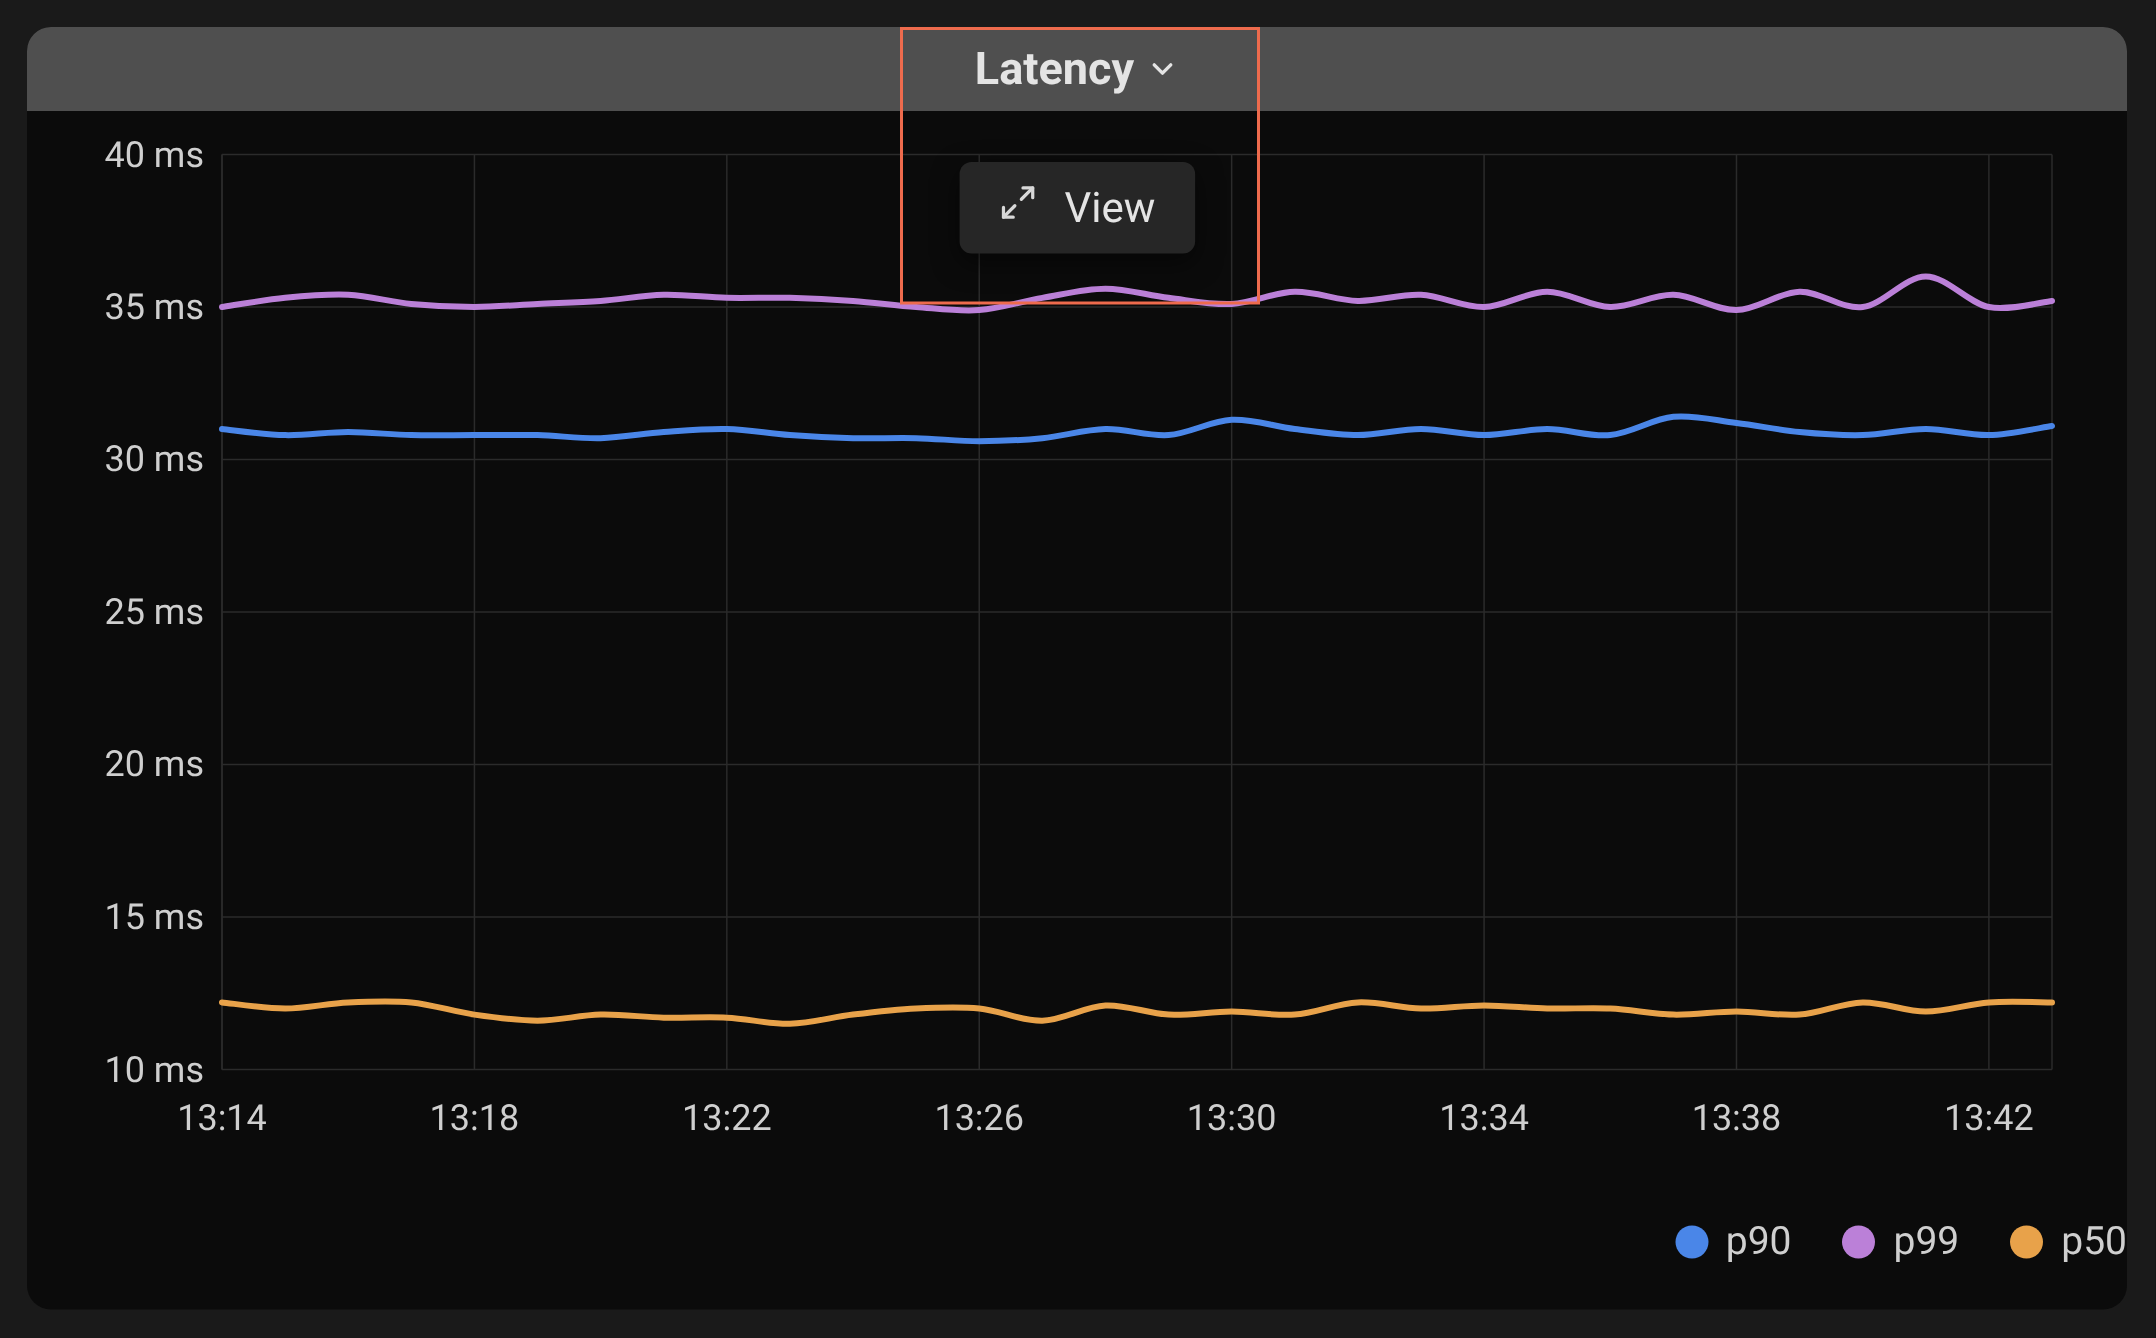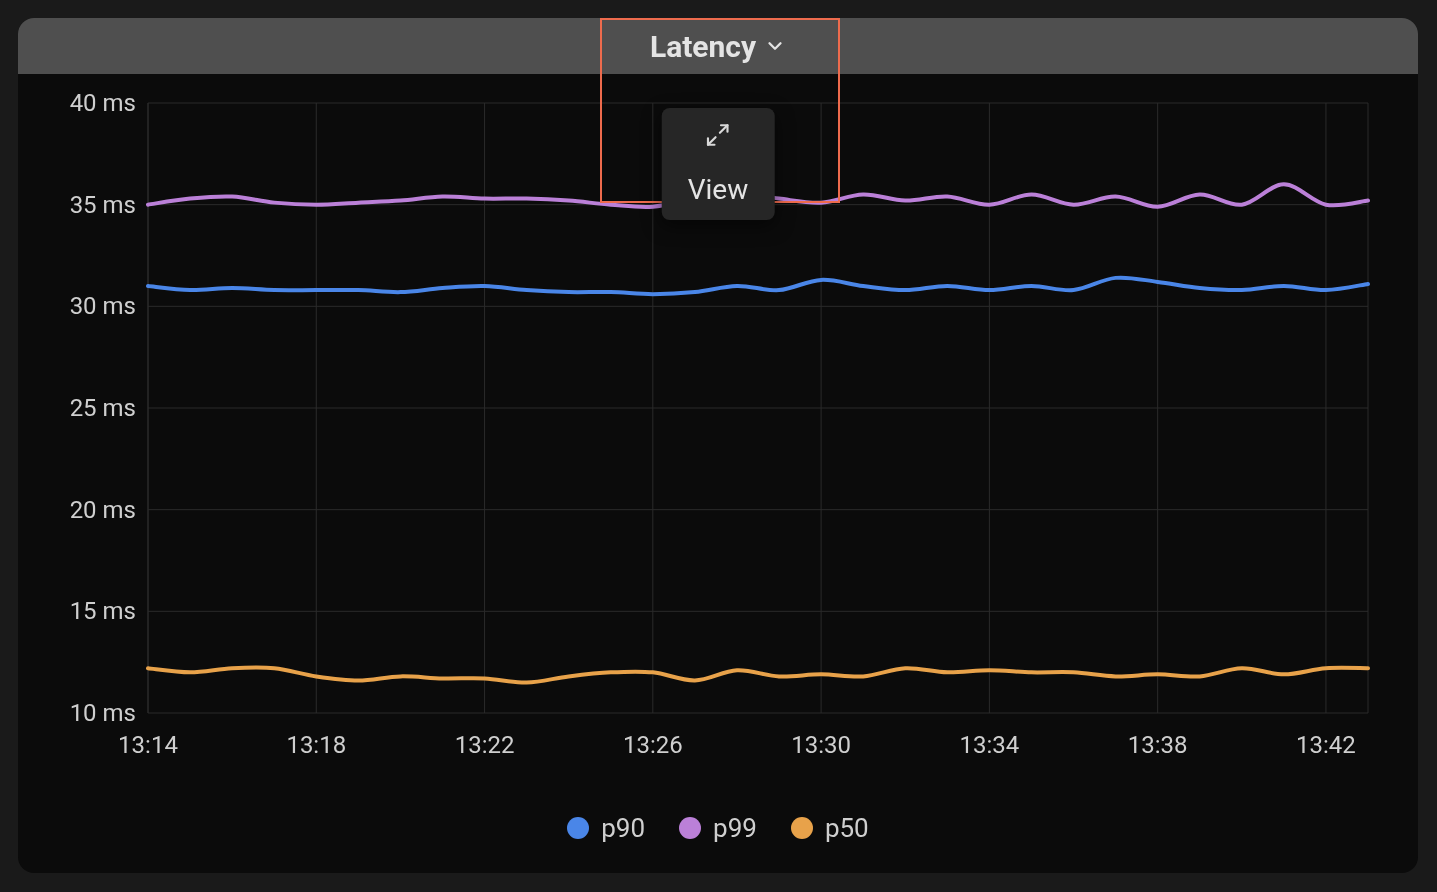--- a/index.html
+++ b/index.html
@@ -45,21 +45,20 @@
     background: #262626;
     border-radius: 8px;
     padding: 14px 26px;
     display: flex;
     align-items: center;
     gap: 18px;
     color: #e4e4e4;
     font-size: 28px;
     box-shadow: 0 6px 18px rgba(0,0,0,.5);
     z-index: 10;
-    flex-direction: column;
   }
   .highlight-box {
     position: absolute;
     border: 2px solid #ee6b4d;
     z-index: 9;
     pointer-events: none;
     top: 0px;
     width: 300px;
     height: 200px;
   }
@@ -84,21 +83,21 @@
     stroke-width: 4;
     stroke-linejoin: round;
     stroke-linecap: round;
   }
   .legend {
     position: absolute;
     bottom: 30px;
     left: 0;
     right: 0;
     display: flex;
-    justify-content: center;
+    justify-content: flex-end;
     gap: 34px;
     color: #cfcfcf;
     font-size: 26px;
   }
   .legend .item {
     display: flex;
     align-items: center;
     gap: 12px;
   }
   .legend .dot {

